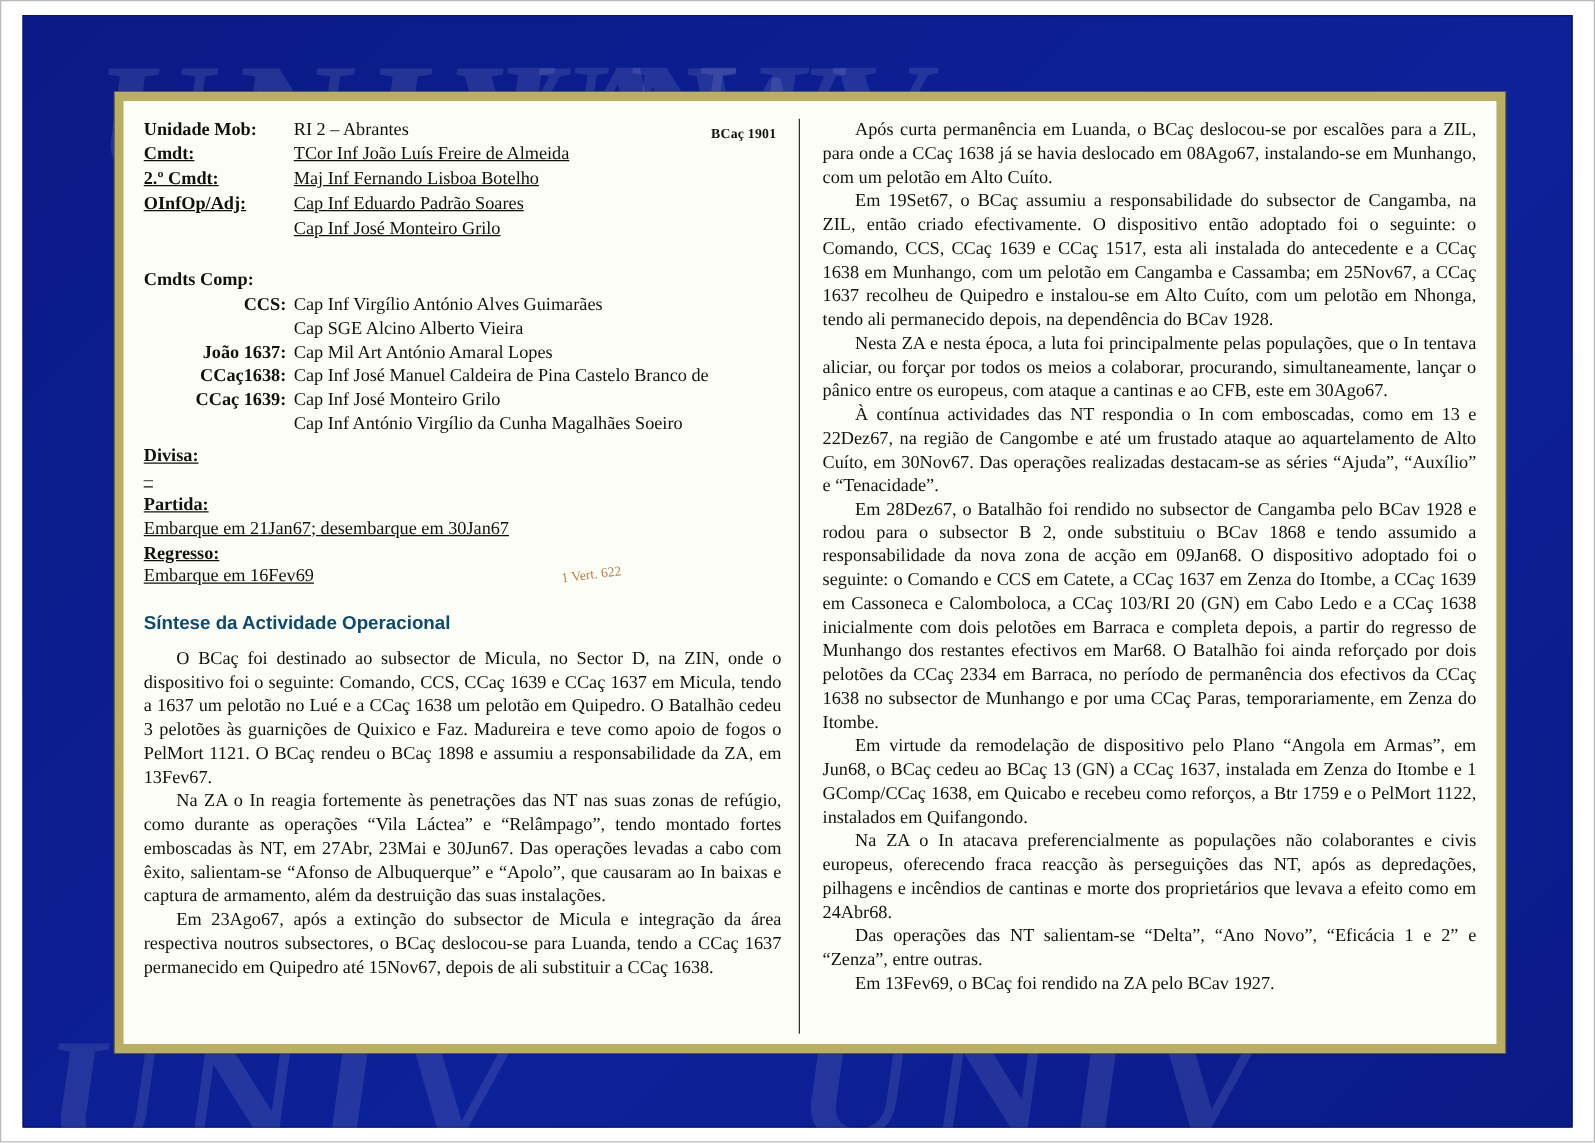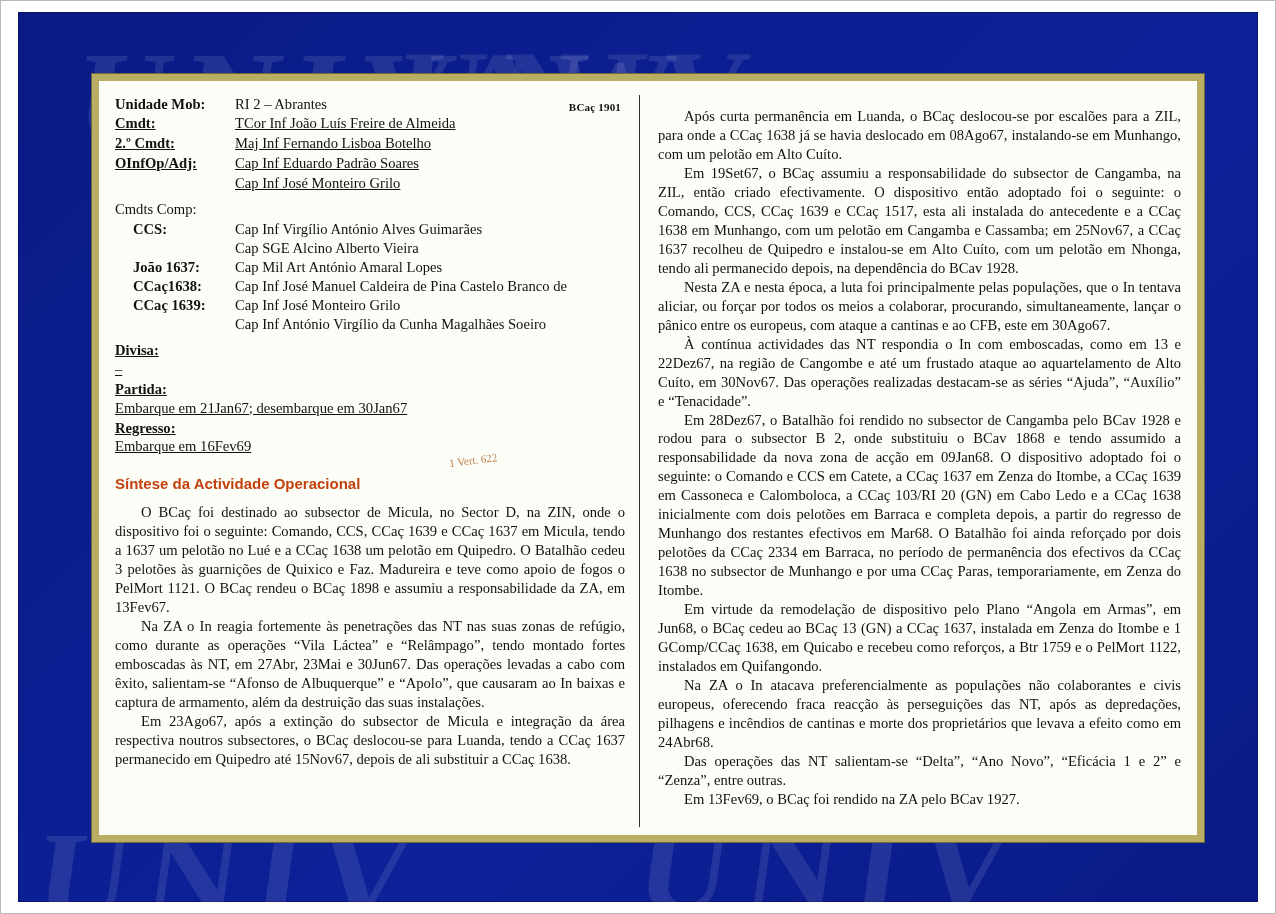--- a/index.html
+++ b/index.html
@@ -114,36 +114,36 @@
     align-items: flex-end;
   }
   .unit-left { display: flex; }
   .bcac-title {
     font-weight: bold;
     font-size: 11px;
     letter-spacing: 0.2px;
     padding-right: 4px;
   }
   .comp-title {
-    font-weight: normal;
-    margin-top: 7px;
+    font-weight: bold;
+    margin-top: 22px;
     margin-bottom: 1px;
   }
   .comp-row {
     display: flex;
     align-items: flex-start;
     margin-left: 18px;
   }
   .comp-key {
     font-weight: bold;
     width: 96px;
     flex: 0 0 auto;
     text-align: left;
   }
-  .comp-key.right-al { padding-right: 6px; width: 96px; }
+  .comp-key.right-al { text-align: right; padding-right: 6px; width: 96px; }
   .comp-val { flex: 1 1 auto; }
   .divisa-row { margin-top: 7px; flex-direction: column; }
   .partida-row, .regresso-row { display: flex; flex-direction: column; }
   .partida-row .hdr-label, .regresso-row .hdr-label { width: 84px; }
 
   .annot {
     position: absolute;
     left: 350px;
     top: 372px;
     color: #b06a30;
@@ -152,27 +152,27 @@
     transform: rotate(-7deg);
     opacity: 0.85;
   }
 
   .section-title {
     font-family: "Liberation Sans", sans-serif;
     font-weight: bold;
     font-size: 15px;
     margin-top: 18px;
     margin-bottom: 9px;
-    color: #c2410c;
+    color: #0c4a6e;
   }
   p.para {
     margin: 0 0 0 0;
     text-indent: 26px;
   }
-  .col-right p.para:first-child { margin-top: 12px; }
+  .col-right p.para:first-child { margin-top: 0; }
 
   
 </style>
 </head>
 <body>
 
 <div class="page">
   <div class="outer-frame"></div>
 
   <div class="navy-field">

